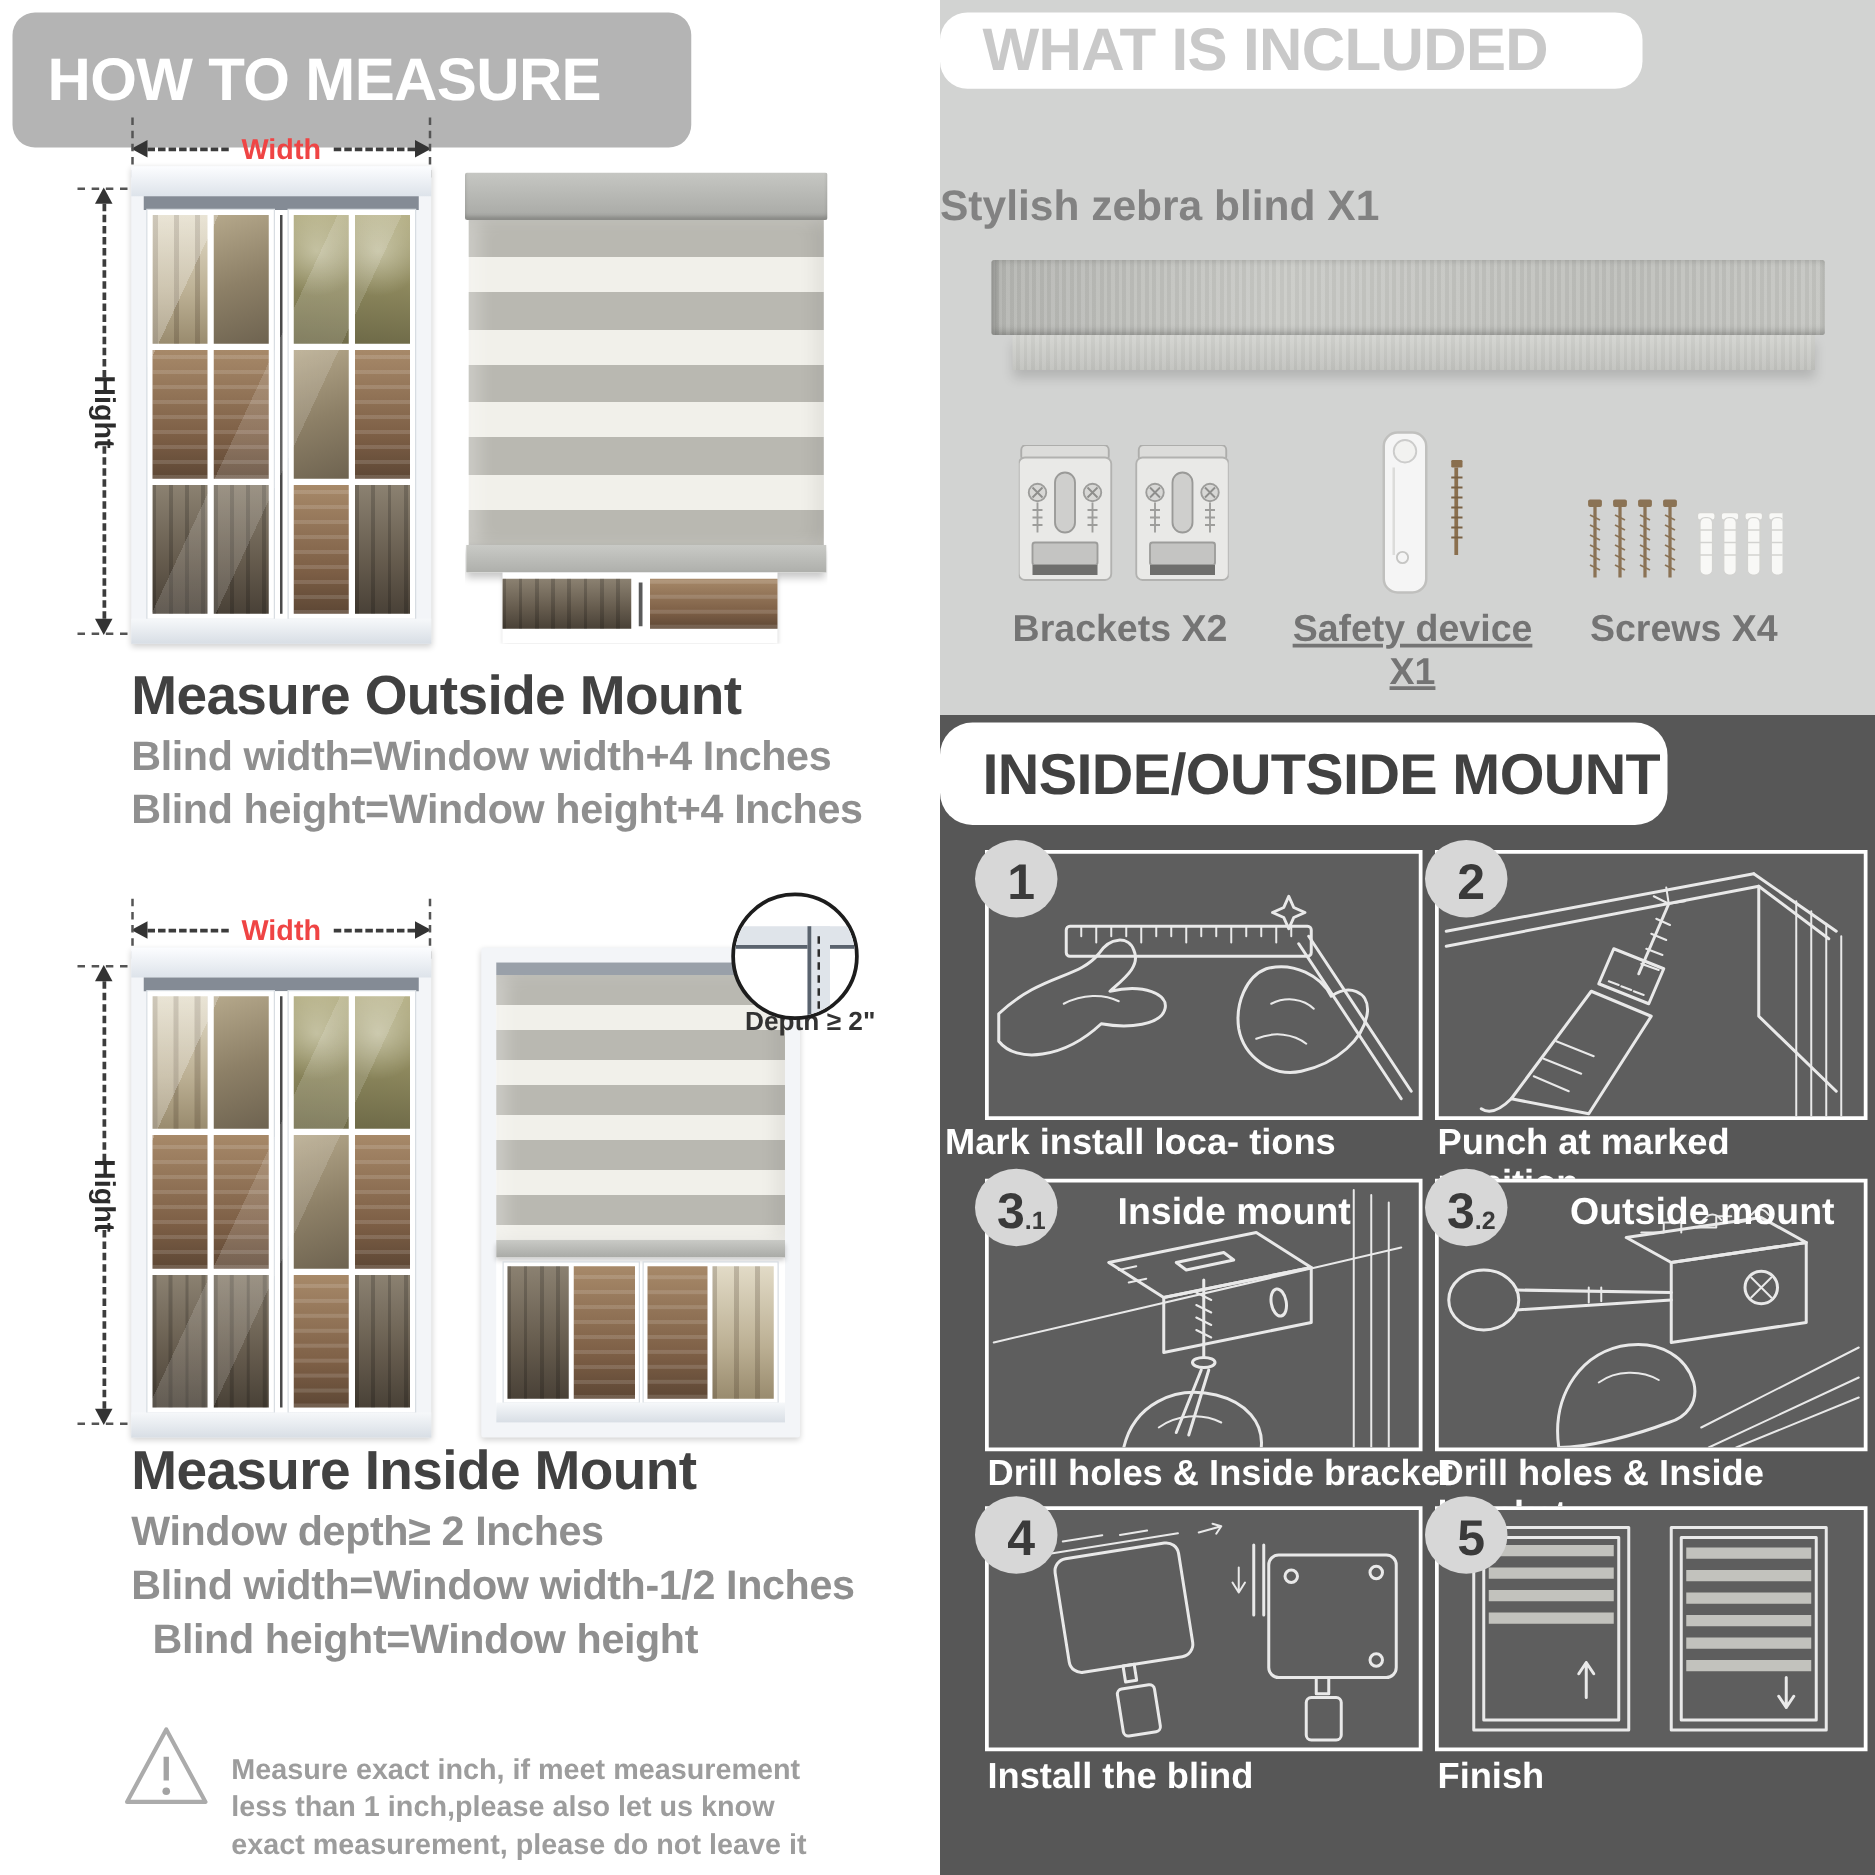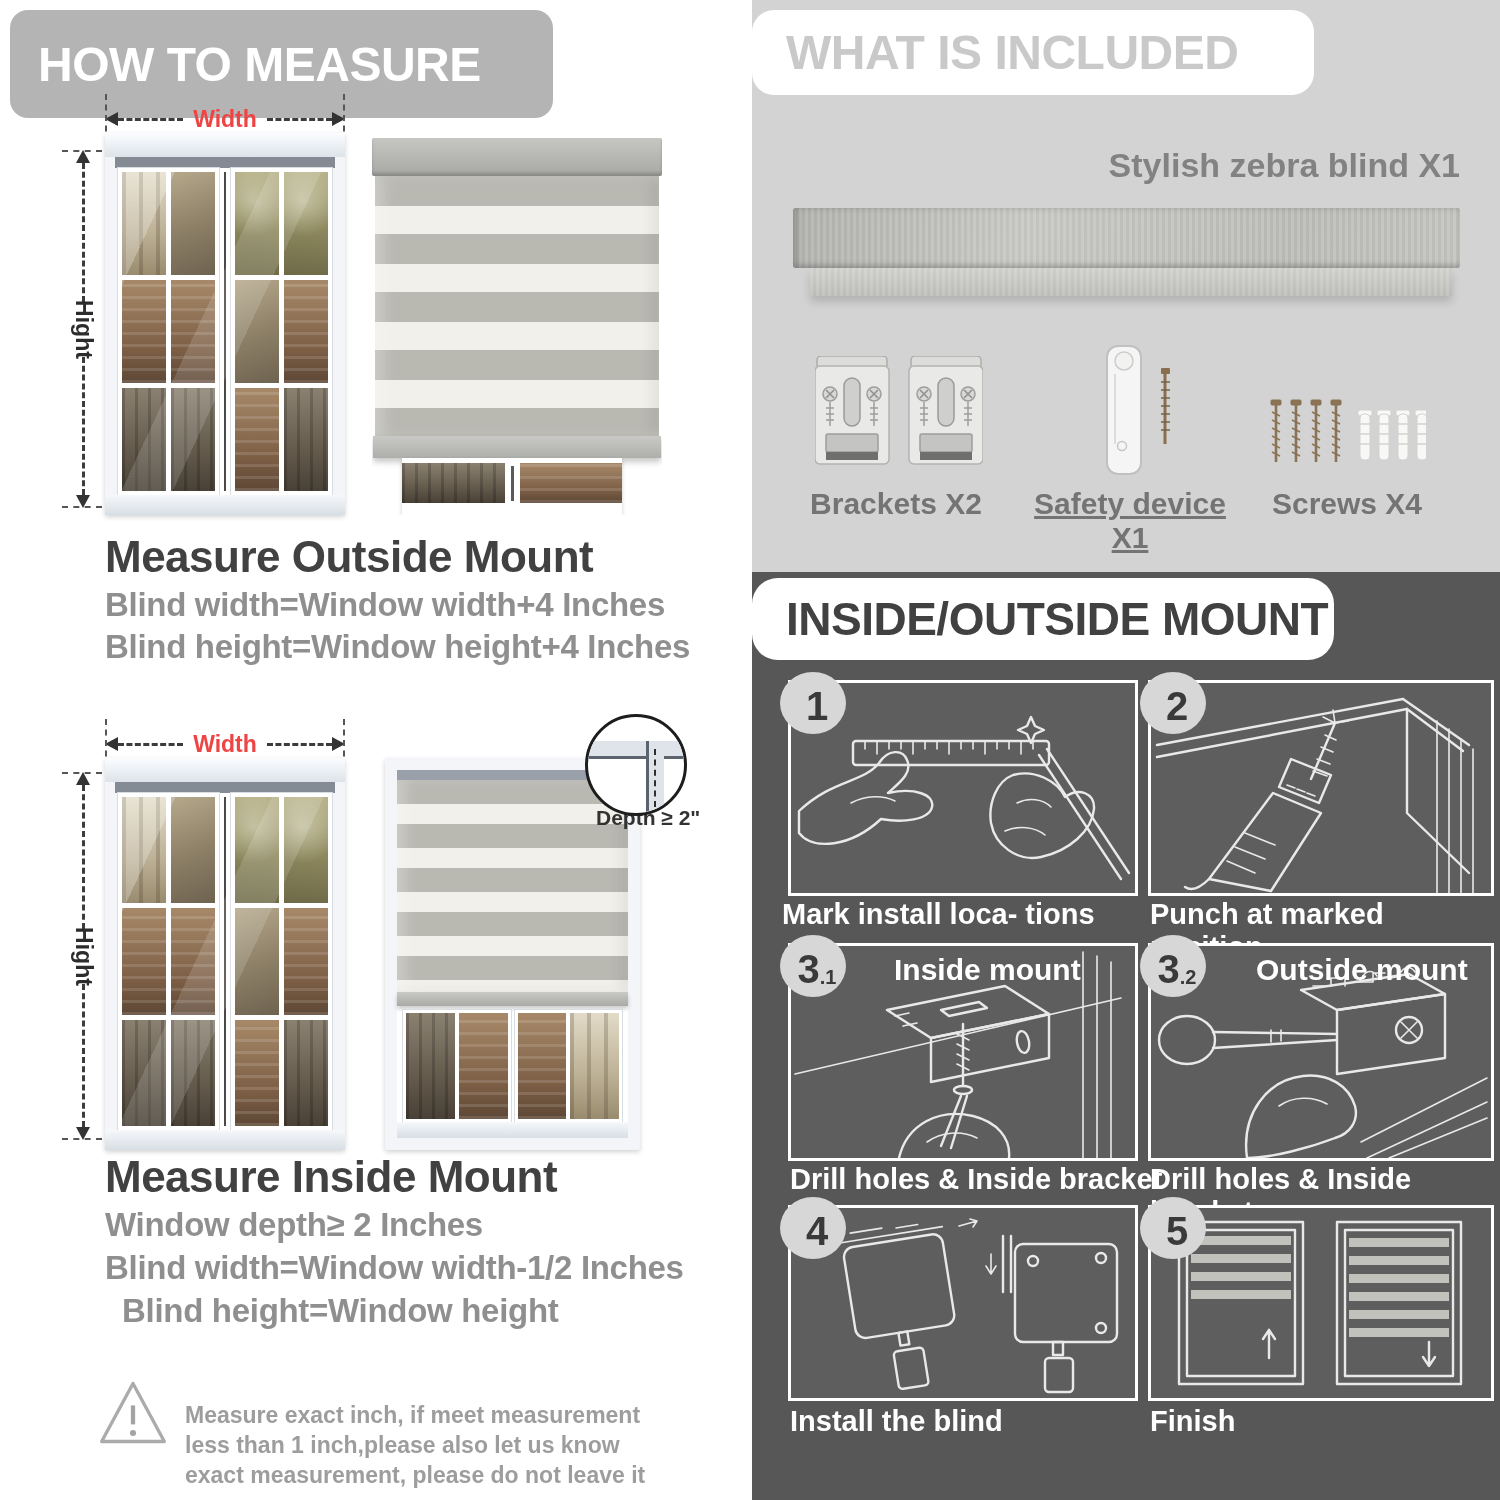--- a/index.html
+++ b/index.html
@@ -12,21 +12,21 @@
   html,body{margin:0;padding:0;background:#fff;}
   .canvas{position:relative;width:1500px;height:1500px;background:#ffffff;overflow:hidden;
           font-family:"Liberation Sans","DejaVu Sans",sans-serif;}
   .abs{position:absolute;}
 
   
   .hdr{border-radius:18px;font-weight:bold;font-size:48px;letter-spacing:-.5px;
        display:flex;align-items:center;}
   .hdr-left{left:10px;top:10px;width:515px;height:108px;background:var(--header-left-bg);
             color:#fff;padding-left:28px;}
-  .hdr-included{left:752px;top:10px;width:528px;height:85px;background:#fff;
+  .hdr-included{left:752px;top:10px;width:528px;height:61px;background:#fff;
                 color:var(--included-header-text);padding-left:34px;border-radius:22px;}
   .hdr-mount{left:752px;top:578px;width:548px;height:82px;background:#fff;
              color:var(--title-dark);padding-left:34px;font-size:46px;border-radius:26px;z-index:3;}
 
   
   .panel-light{left:752px;top:0;width:748px;height:572px;background:var(--panel-light);z-index:0;}
   .panel-dark{left:752px;top:572px;width:748px;height:928px;background:var(--panel-dark);z-index:0;}
 
   
   .dim-h{display:flex;align-items:center;height:26px;}
@@ -86,21 +86,21 @@
   .depth-circle{width:96px;height:96px;border:3px solid #1d1d1d;border-radius:50%;background:#fff;overflow:hidden;z-index:4;}
   .dc-band-h{position:absolute;left:0;right:0;top:24px;height:15px;background:#dfe4ea;border-bottom:3px solid #5a636e;}
   .dc-band-v{position:absolute;top:24px;bottom:0;right:20px;width:15px;background:#dfe4ea;border-left:3px solid #5a636e;}
   .dc-dash{position:absolute;top:32px;bottom:6px;right:28px;width:0;border-left:2px dashed #2e2e2e;}
   .depth-lbl{font-size:21px;font-weight:bold;color:#333;}
 
   
   .sec-title{font-size:44px;font-weight:bold;color:var(--title-dark);letter-spacing:-.5px;}
   .sec-line{font-size:33px;font-weight:bold;color:var(--text-gray);letter-spacing:-.3px;}
   .note-text{font-size:23px;font-weight:bold;color:var(--note-gray);line-height:30px;width:470px;}
-  .blind-label{left:752px;top:146px;width:708px;text-align:right;font-size:34px;font-weight:bold;color:#828282;z-index:2;}
+  .blind-label{left:752px;top:146px;width:708px;text-align:left;font-size:34px;font-weight:bold;color:#828282;z-index:2;}
   .item-caption{font-size:30px;font-weight:bold;color:var(--caption-gray);text-align:center;z-index:2;}
 
   
   .cassette-big{left:793px;top:208px;width:667px;height:60px;z-index:1;border-radius:2px;
     background:repeating-linear-gradient(90deg,rgba(255,255,255,.08) 0 3px,rgba(0,0,0,.03) 3px 6px),linear-gradient(100deg,#b3b4b0,#c9cac6 35%,#bdbeba 75%,#c4c5c1);
     box-shadow:inset 4px 0 6px rgba(0,0,0,.18), inset 0 -4px 5px rgba(0,0,0,.12);}
   .cassette-rail{left:810px;top:268px;width:642px;height:28px;z-index:1;
     background:repeating-linear-gradient(90deg,rgba(255,255,255,.08) 0 3px,rgba(0,0,0,.02) 3px 6px),linear-gradient(#d2d3cf,#bfc0bc);
     box-shadow:0 6px 9px rgba(0,0,0,.15);}
 
@@ -383,21 +383,21 @@
       <path class="thin" d="M74 58v8 M86 58v13 M98 58v8 M110 58v8 M122 58v13 M134 58v8 M146 58v8 M158 58v13 M170 58v8 M182 58v8 M194 58v13 M206 58v8 M218 58v8 M230 58v13 M242 58v8"></path>
       <path d="M240 34 l4 9 9 4 -9 4 -4 9 -4 -9 -9 -4 9 -4 z"></path>
       <path d="M8 128 C42 96 72 100 88 80 C97 66 112 66 116 77 C122 90 108 100 97 110 C124 104 144 112 141 124 C138 137 112 140 90 136 C60 164 22 168 8 150 Z"></path>
       <path class="thin" d="M60 120 C75 112 92 112 104 118"></path>
       <path d="M330 196 L248 72"></path>
         <path d="M338 190 L256 66"></path>
       <path d="M222 92 C244 86 266 98 274 114 C288 104 304 110 303 126 C301 148 278 168 250 174 C226 179 204 162 200 140 C197 120 206 98 222 92 Z"></path>
       <path class="thin" d="M226 120 C238 114 252 116 260 124 M214 148 C228 142 244 144 254 152"></path>
     </svg>
   </div>
-  <div class="abs step-caption" style="left:782px;top:898px;">Mark install loca- tions</div>
+  <div class="abs step-caption" style="left:756px;top:898px;">Mark install loca- tions</div>
   <div class="badge abs" style="left:780px;top:672px;">
     <span class="n">1</span>
       <span class="s"></span>
   </div>
 
   <div class="abs step-panel" style="left:1148px;top:680px;width:340px;height:210px;">
     <svg class="art" viewBox="0 0 340 210">
       <path d="M6 62 L252 16"></path>
         <path d="M6 74 L256 26"></path>
       <path d="M252 16 L318 62"></path>

